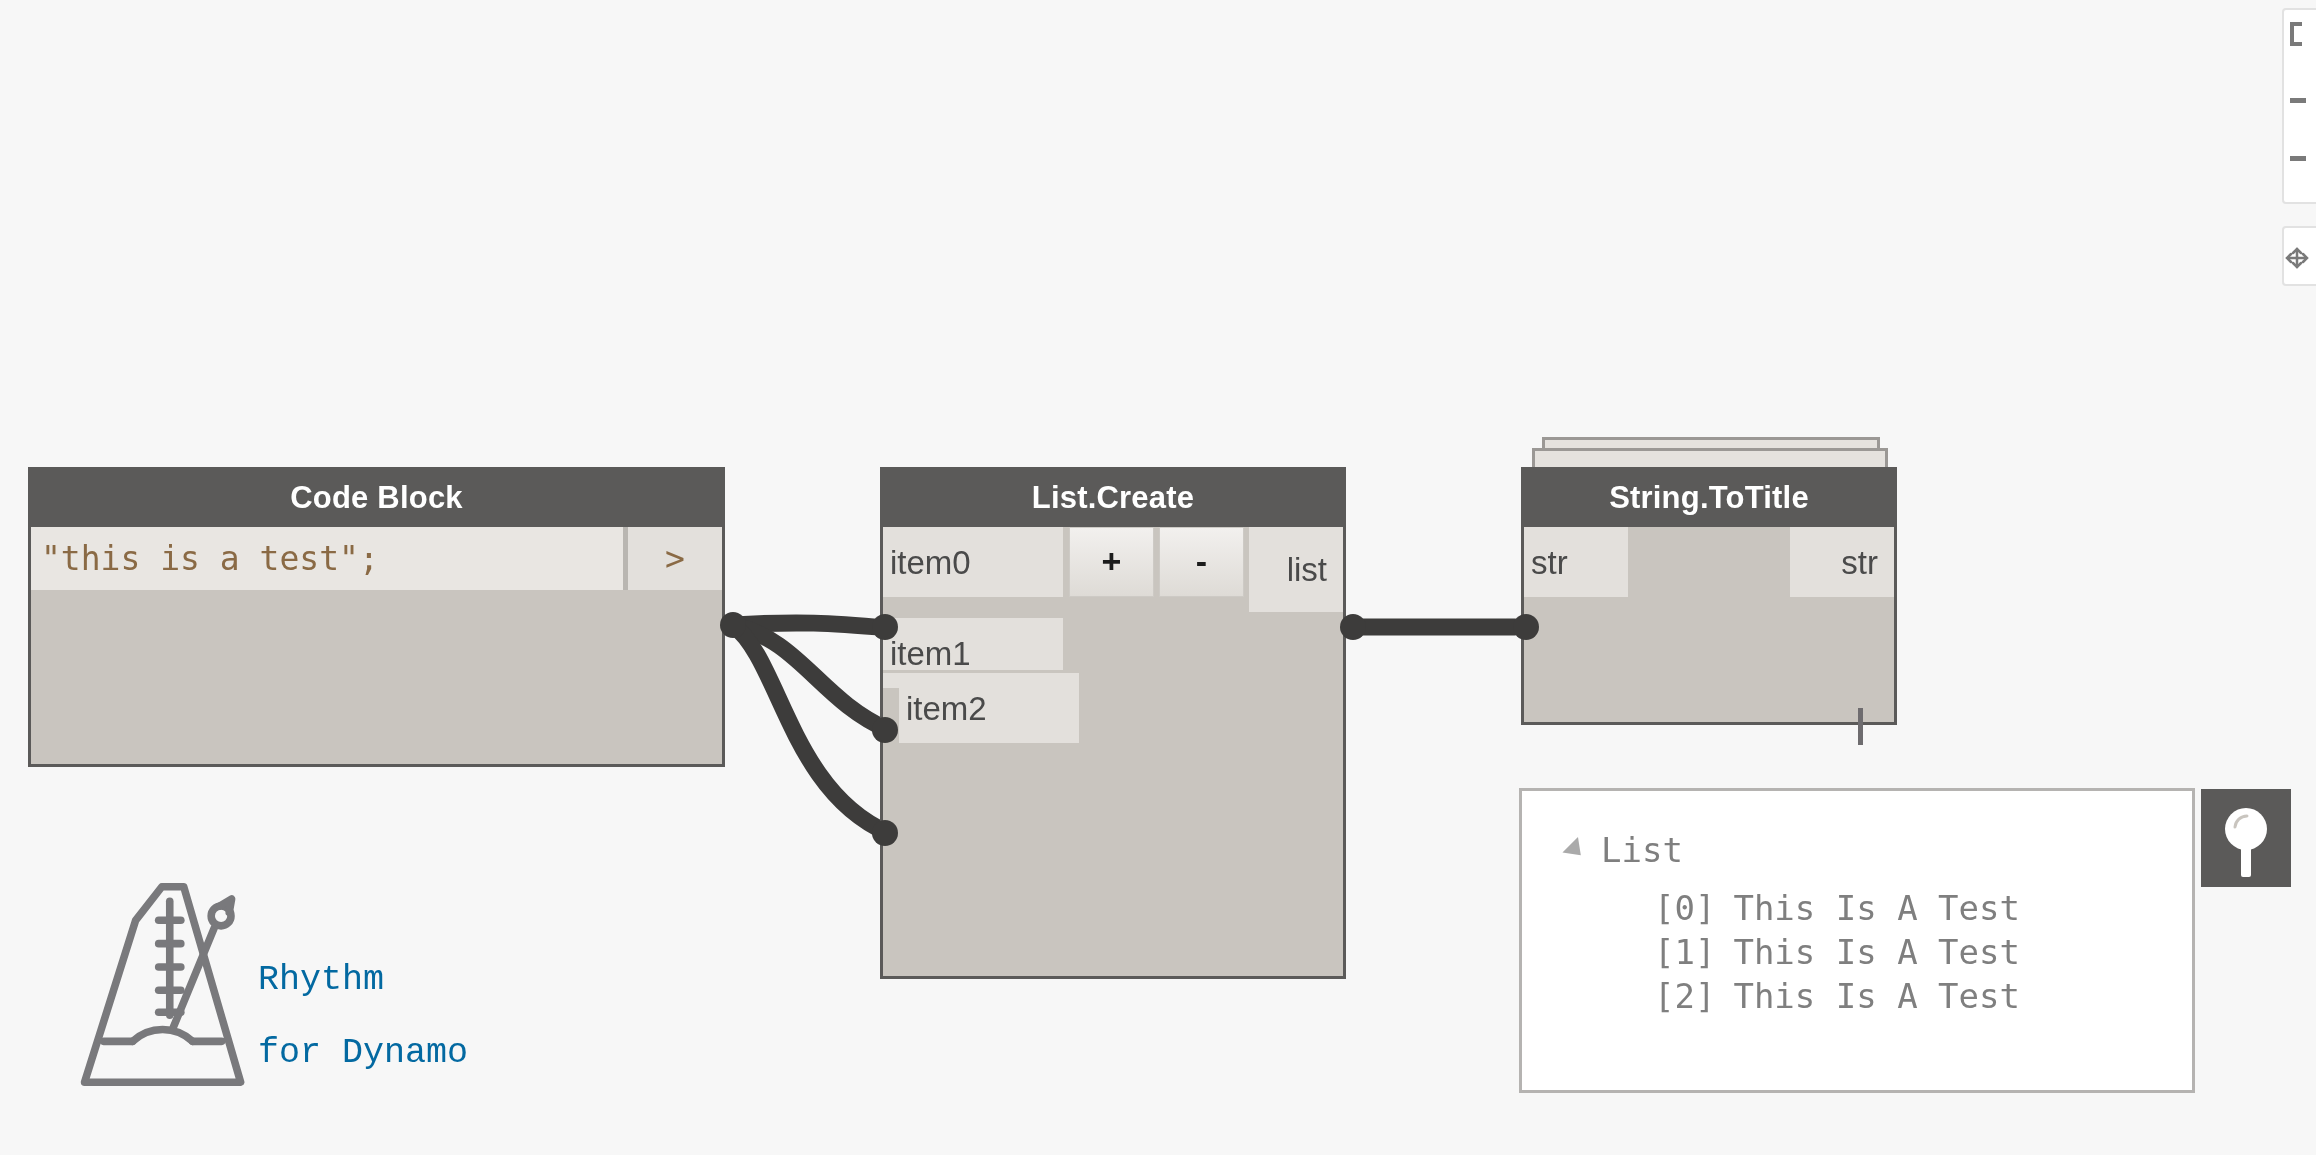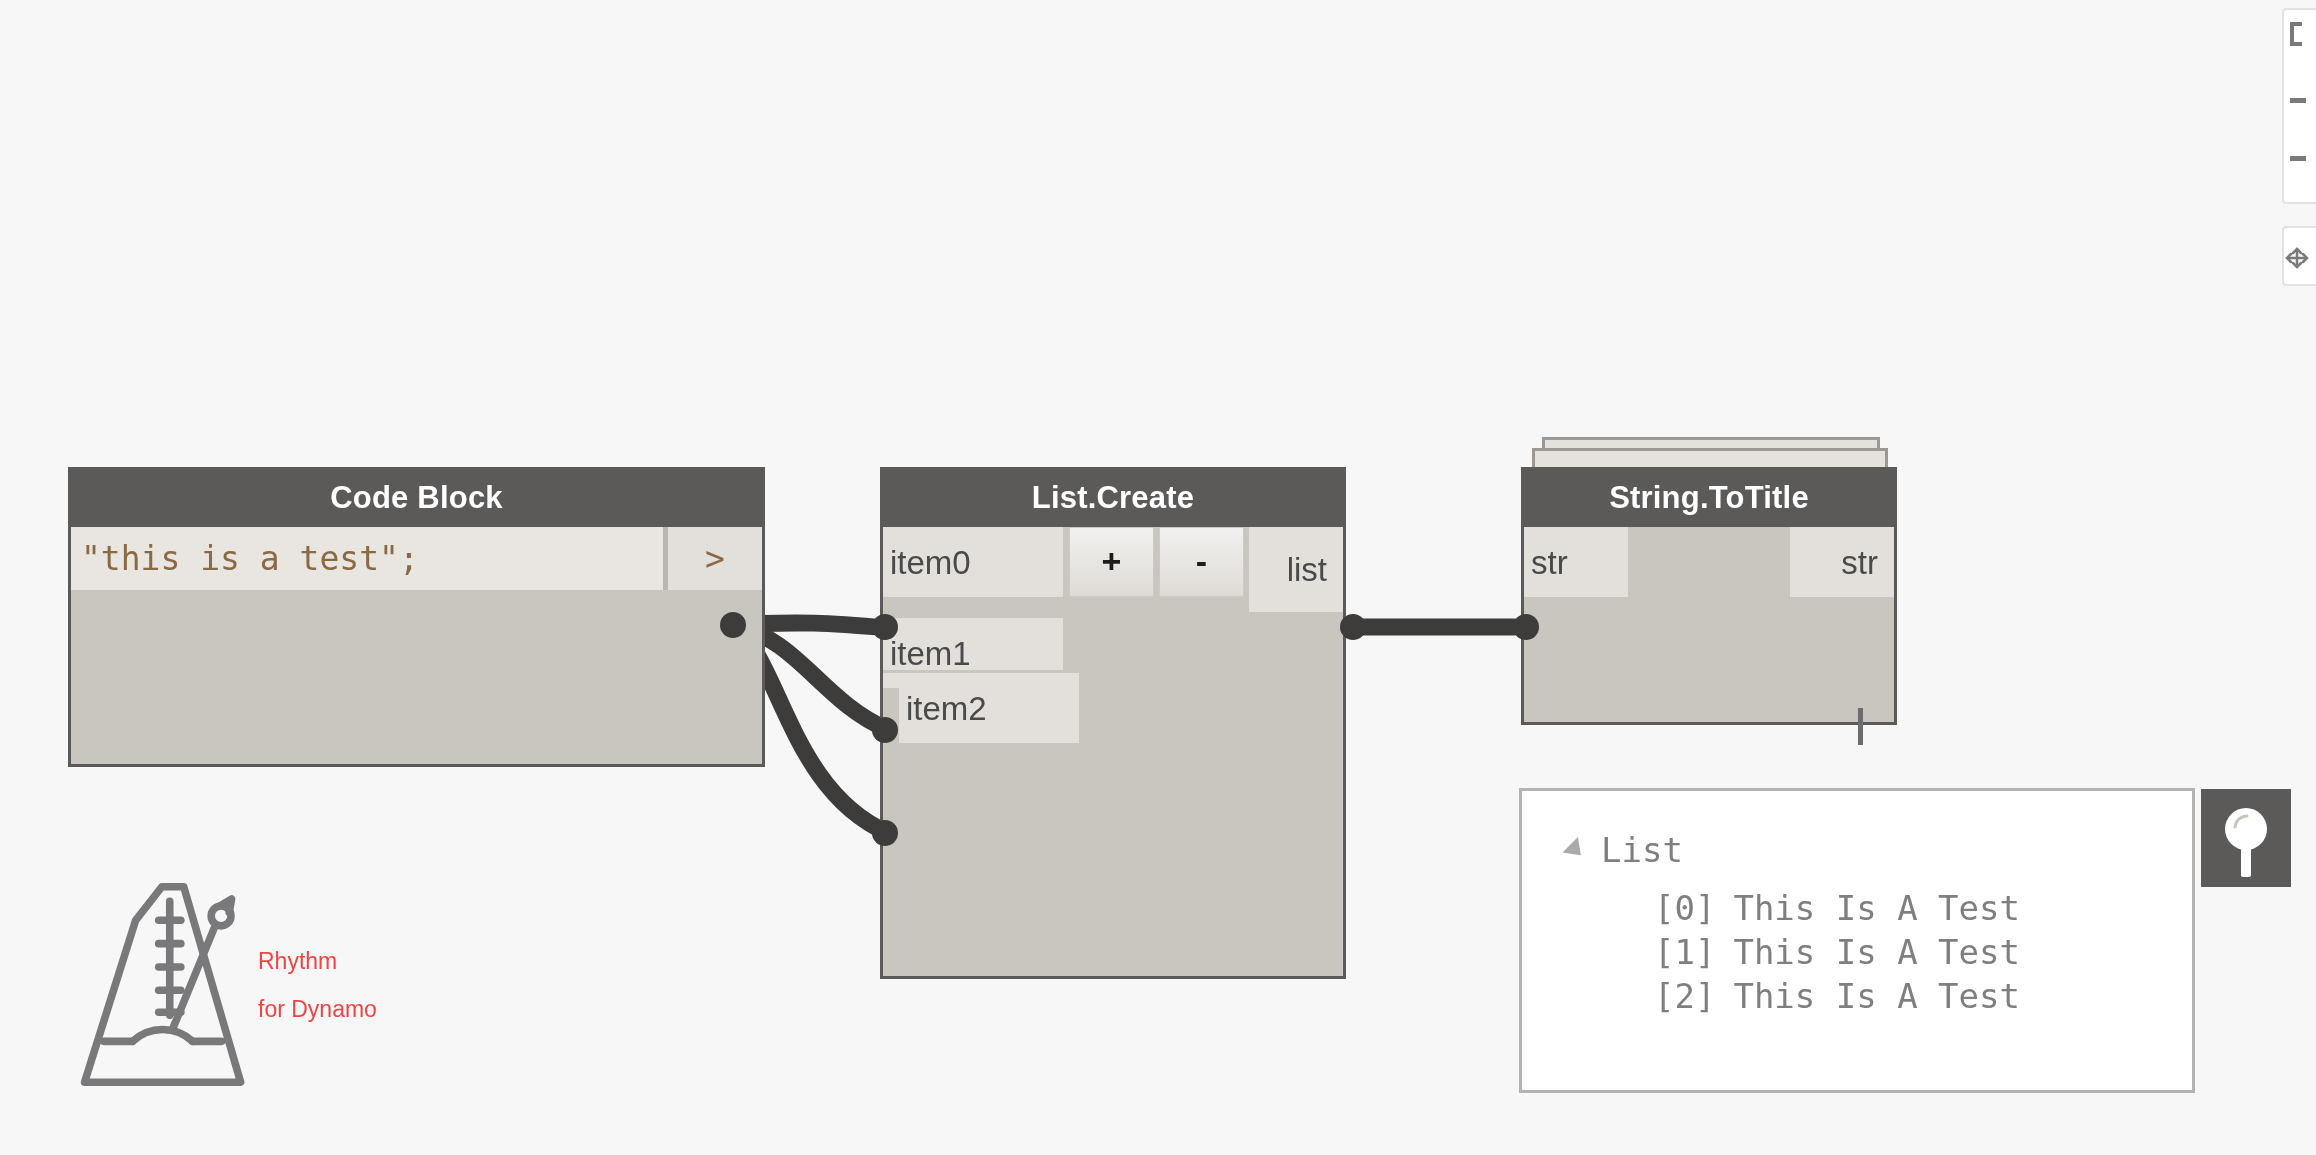--- a/index.html
+++ b/index.html
@@ -71,21 +71,21 @@
   .port-dot {
     position: absolute;
     width: 26px;
     height: 26px;
     border-radius: 50%;
     background: #3d3c3b;
     z-index: 7;
   }
 
   
-  #code-block { left: 28px; top: 467px; width: 697px; height: 300px; margin-left: 40px; }
+  #code-block { left: 28px; top: 467px; width: 697px; height: 300px; }
   #code-block .node-header { height: 60px; margin: 0 -3px; }
   .cb-row {
     position: absolute;
     left: 0; top: 0;
     height: 63px;
     display: flex;
     align-items: center;
   }
   .cb-code {
     box-sizing: border-box;
@@ -212,25 +212,26 @@
     left: 60px;
     top: 878px;
     width: 440px;
     height: 210px;
     z-index: 6;
   }
   #rhythm-text {
     position: absolute;
     left: 258px;
     top: 925px;
-    color: #ef4444;
-    font-size: 23px;
+    color: #0369a1;
+    font-size: 35px;
     line-height: 1.05;
     z-index: 6;
     white-space: pre-line;
+    font-family: Liberation Mono, monospace;
   }
 
   
   #zoom-toolbar {
     position: absolute;
     right: -4px;
     top: 8px;
     width: 38px;
     height: 196px;
     box-sizing: border-box;

